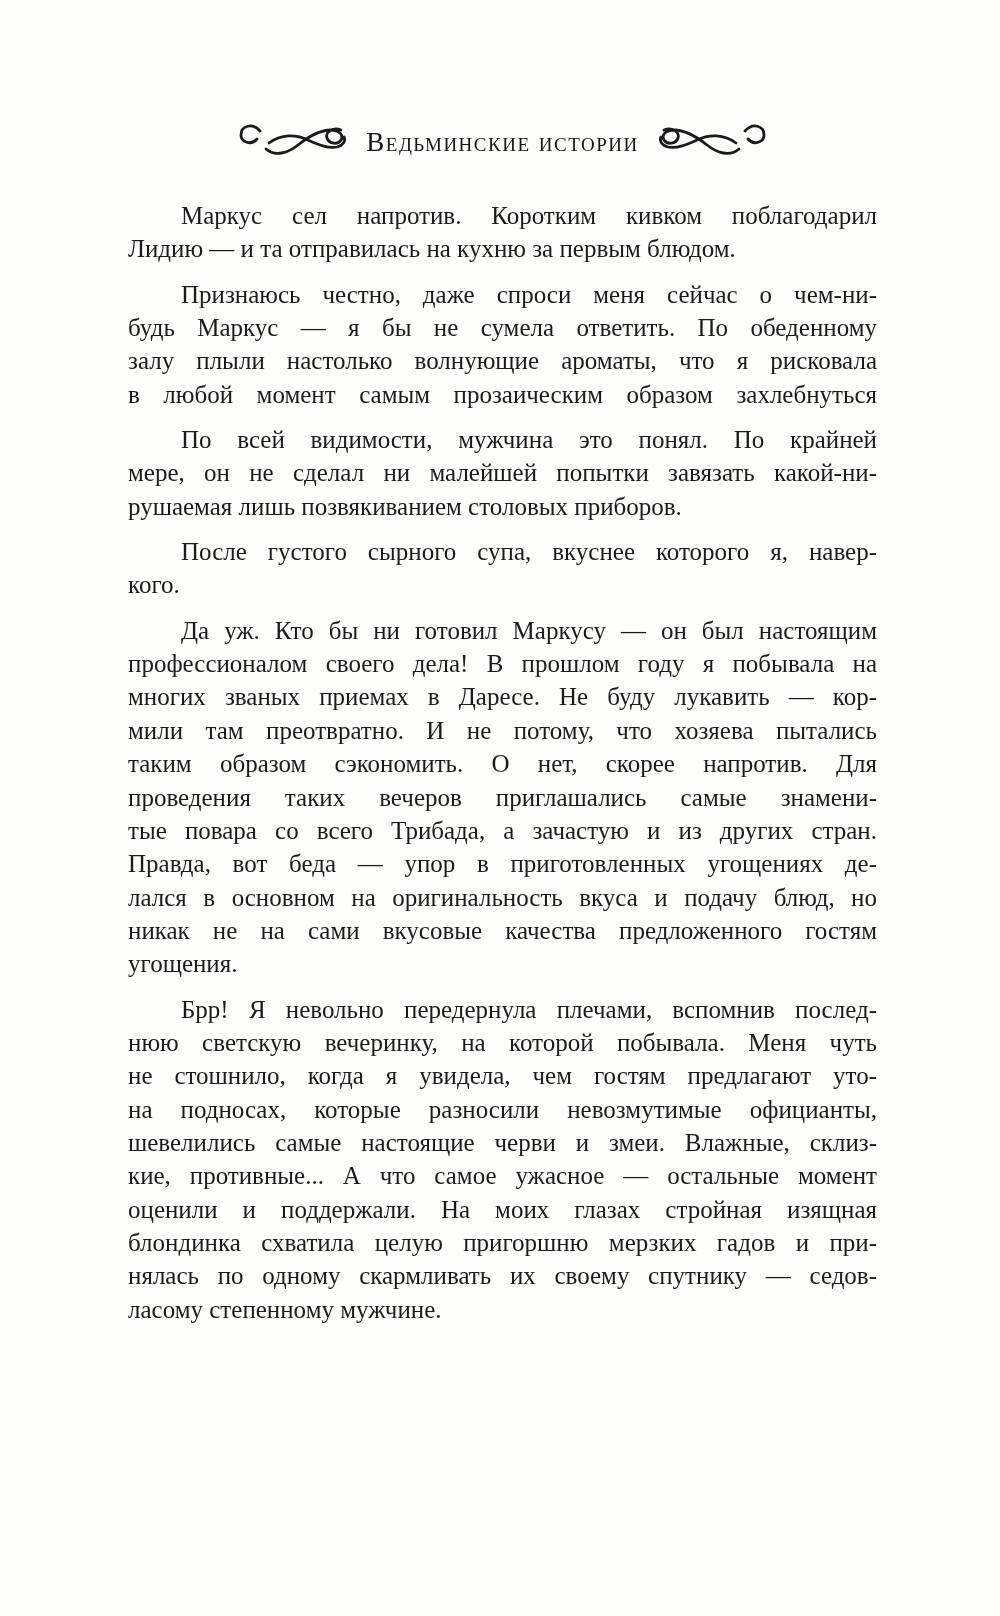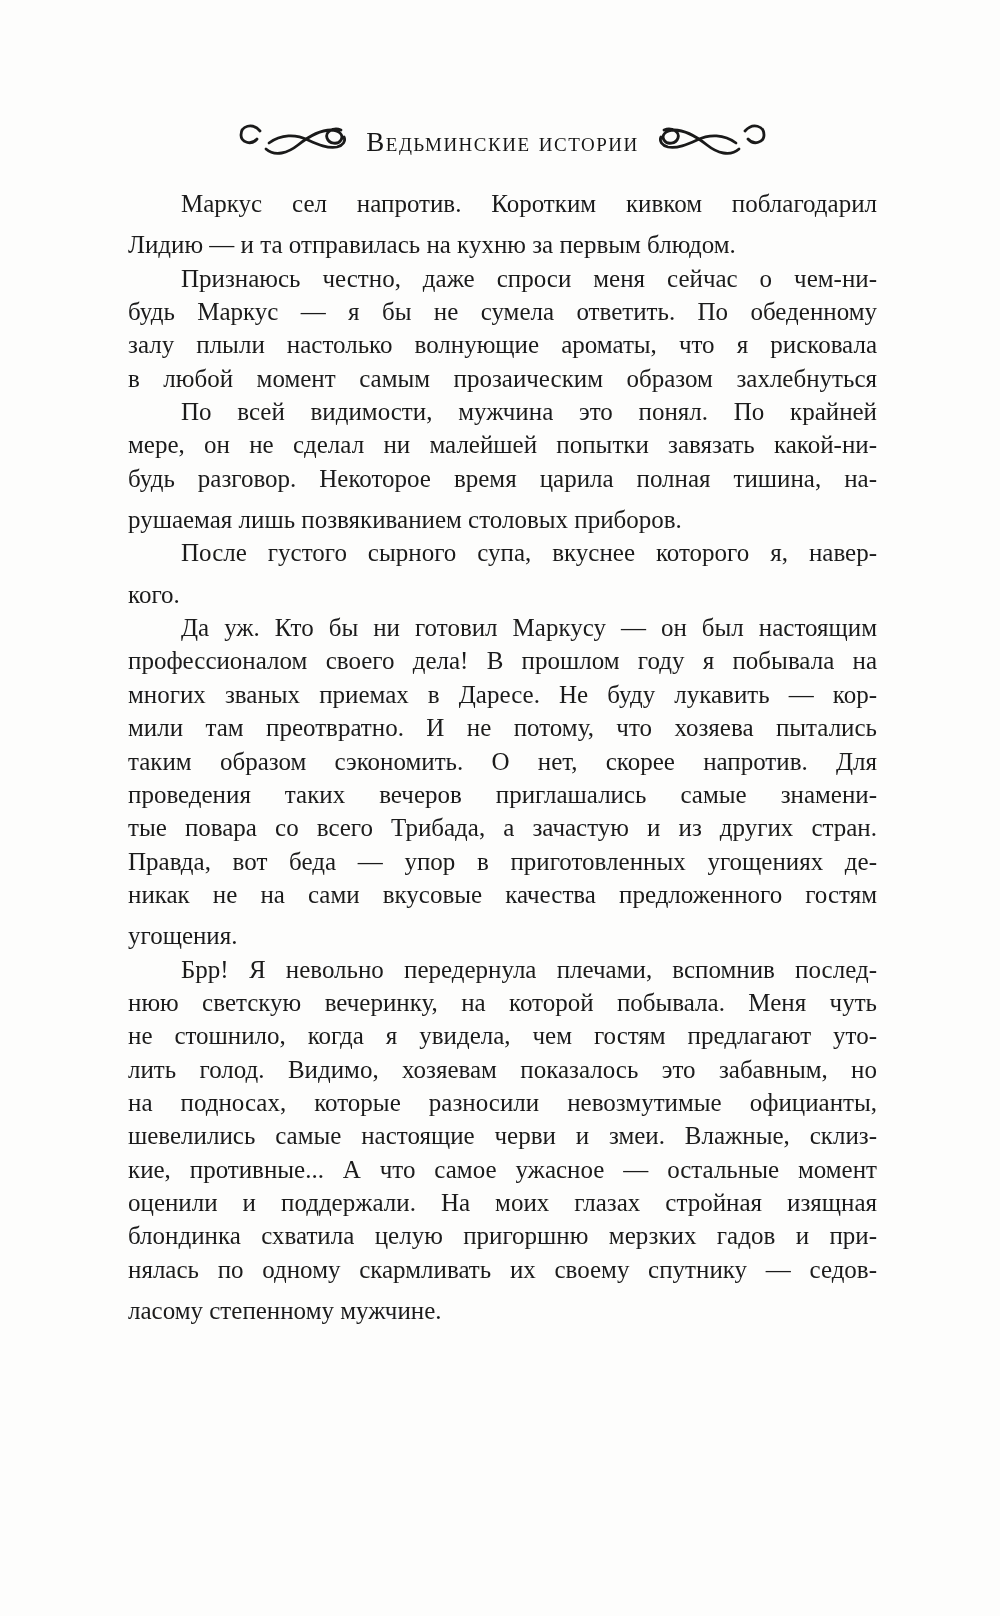--- a/index.html
+++ b/index.html
@@ -42,22 +42,22 @@
   .line {
     font-size: 25px;
     line-height: 33.35px;
     height: 33.35px;
     text-align: justify;
     text-align-last: justify;
     white-space: normal;
     overflow: hidden;
     color: #1b1b1b;
   }
-  .line.indent { padding-left: 53px; }
-  .line.last { text-align-last: left; margin-top: 8px; }
+  .line.indent { padding-left: 53px; margin-top: 12px; }
+  .line.last { text-align-last: left; }
   .page-number {
     position: absolute;
     top: 1438px;
     left: 128px;
     width: 749px;
     text-align: center;
     font-size: 26px;
     color: #161616;
   }
 </style>
@@ -90,38 +90,37 @@
 
   <div class="body-text">
       <div class="line indent">Маркус сел напротив. Коротким кивком поблагодарил</div>
       <div class="line last">Лидию — и та отправилась на кухню за первым блюдом.</div>
       <div class="line indent">Признаюсь честно, даже спроси меня сейчас о чем-ни-</div>
       <div class="line">будь Маркус — я бы не сумела ответить. По обеденному</div>
       <div class="line">залу плыли настолько волнующие ароматы, что я рисковала</div>
       <div class="line">в любой момент самым прозаическим образом захлебнуться</div>
       <div class="line indent">По всей видимости, мужчина это понял. По крайней</div>
       <div class="line">мере, он не сделал ни малейшей попытки завязать какой-ни-</div>
-      <div class="line">будь разговор. Некоторое время царила полная тишина, на-</div>
       <div class="line last">рушаемая лишь позвякиванием столовых приборов.</div>
       <div class="line indent">После густого сырного супа, вкуснее которого я, навер-</div>
       <div class="line last">кого.</div>
       <div class="line indent">Да уж. Кто бы ни готовил Маркусу — он был настоящим</div>
       <div class="line">профессионалом своего дела! В прошлом году я побывала на</div>
       <div class="line">многих званых приемах в Даресе. Не буду лукавить — кор-</div>
       <div class="line">мили там преотвратно. И не потому, что хозяева пытались</div>
       <div class="line">таким образом сэкономить. О нет, скорее напротив. Для</div>
       <div class="line">проведения таких вечеров приглашались самые знамени-</div>
       <div class="line">тые повара со всего Трибада, а зачастую и из других стран.</div>
       <div class="line">Правда, вот беда — упор в приготовленных угощениях де-</div>
+      <div class="line">лался в основном на оригинальность вкуса и подачу блюд, но</div>
       <div class="line">никак не на сами вкусовые качества предложенного гостям</div>
       <div class="line last">угощения.</div>
       <div class="line indent">Брр! Я невольно передернула плечами, вспомнив послед-</div>
       <div class="line">нюю светскую вечеринку, на которой побывала. Меня чуть</div>
       <div class="line">не стошнило, когда я увидела, чем гостям предлагают уто-</div>
-      <div class="line">лить голод. Видимо, хозяевам показалось это забавным, но</div>
       <div class="line">на подносах, которые разносили невозмутимые официанты,</div>
       <div class="line">шевелились самые настоящие черви и змеи. Влажные, склиз-</div>
       <div class="line">кие, противные... А что самое ужасное — остальные момент</div>
       <div class="line">оценили и поддержали. На моих глазах стройная изящная</div>
       <div class="line">блондинка схватила целую пригоршню мерзких гадов и при-</div>
       <div class="line">нялась по одному скармливать их своему спутнику — седов-</div>
       <div class="line last">ласому степенному мужчине.</div>
     </div>
 
 

